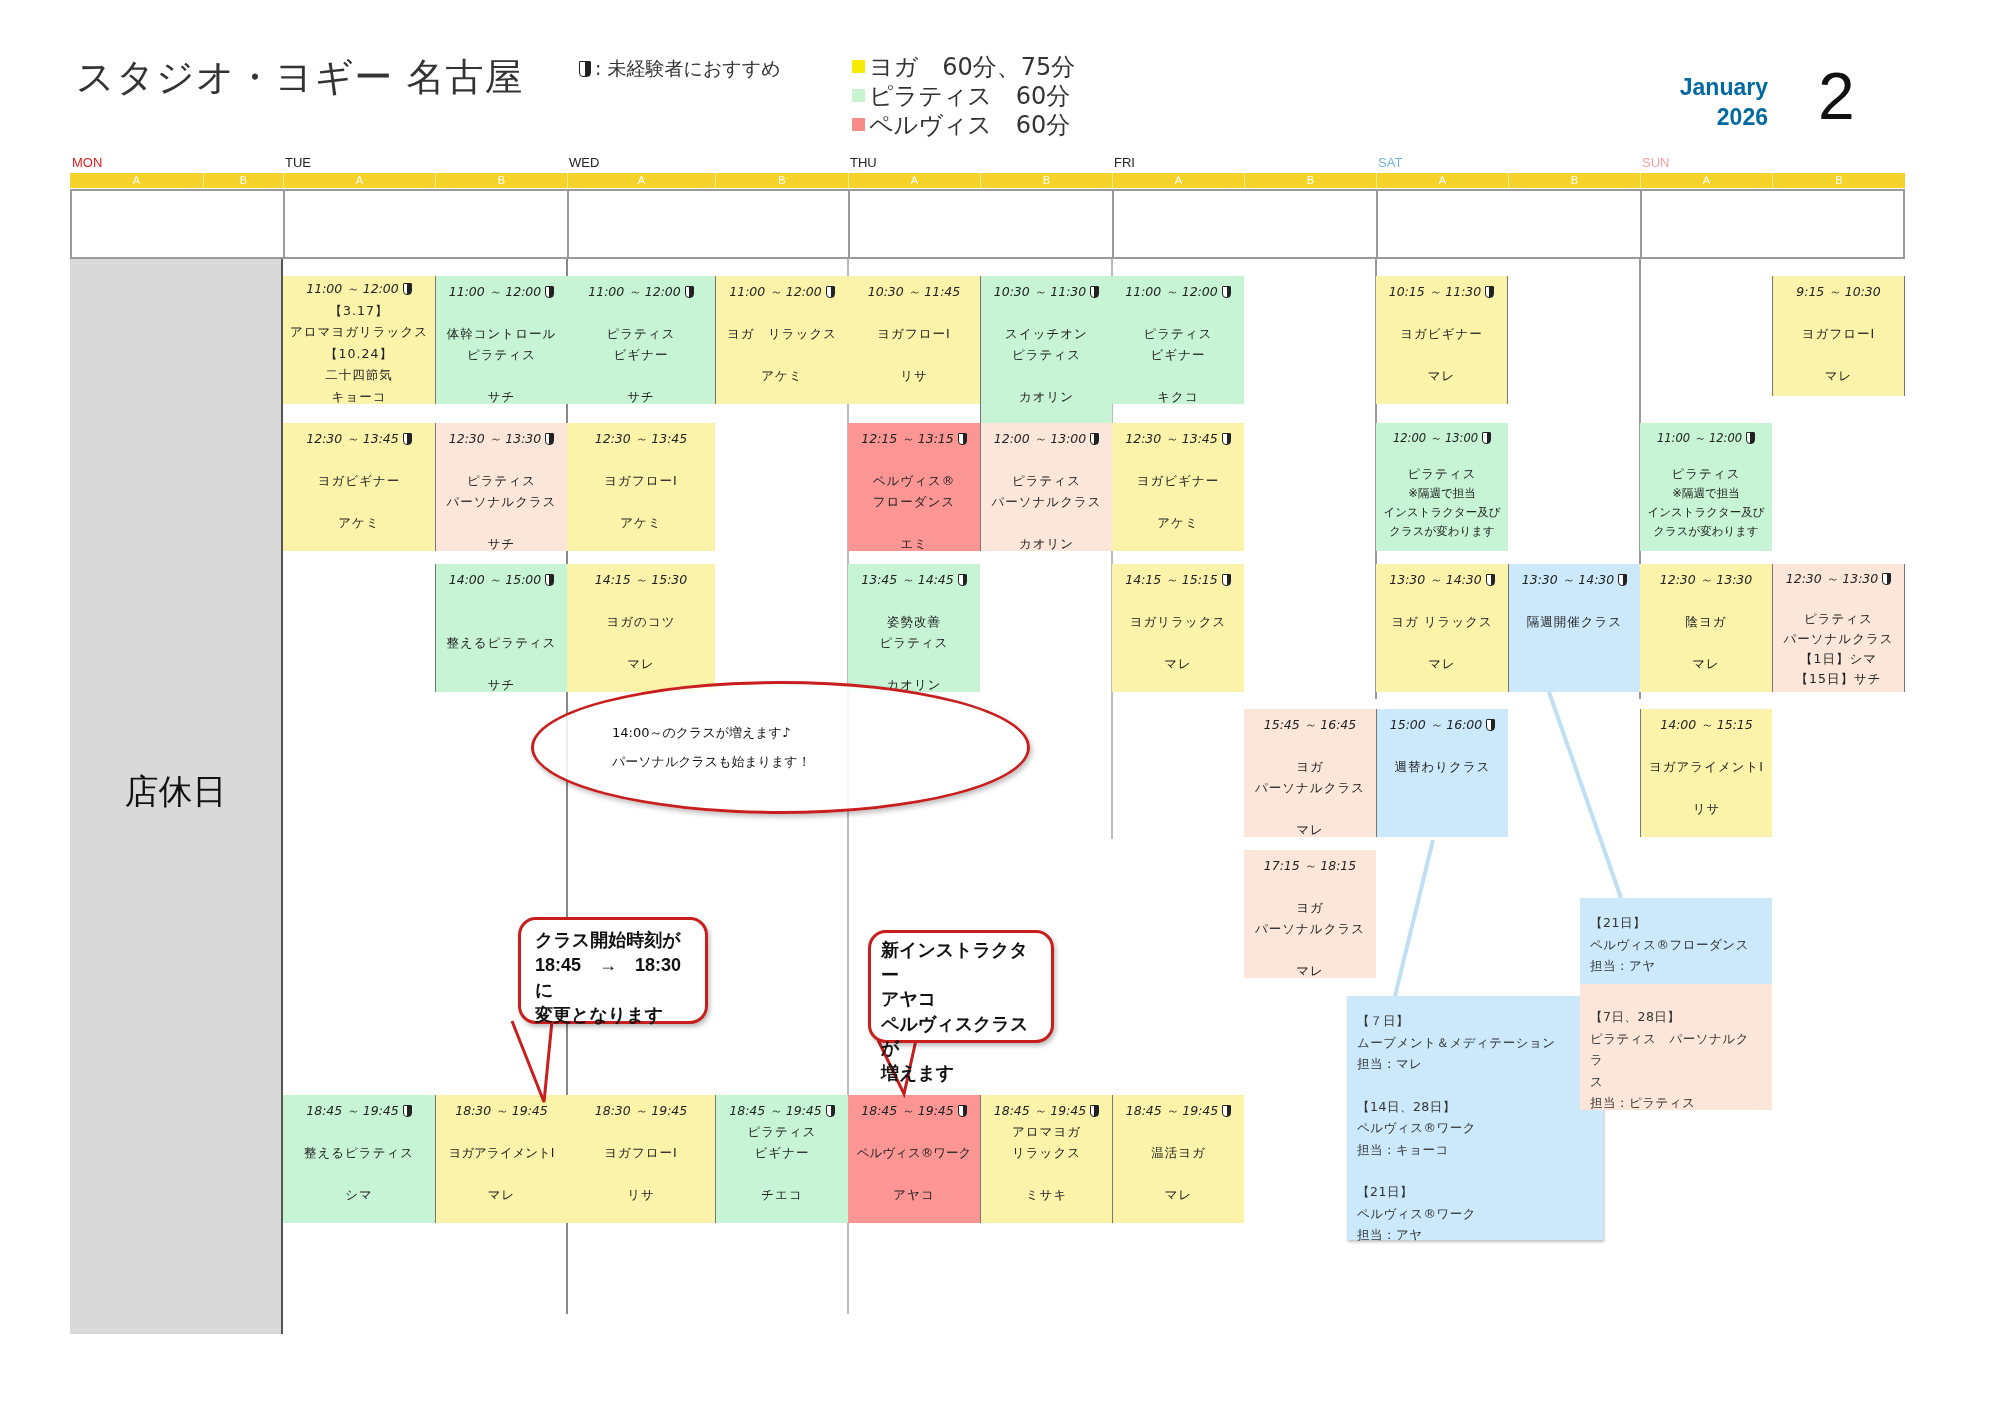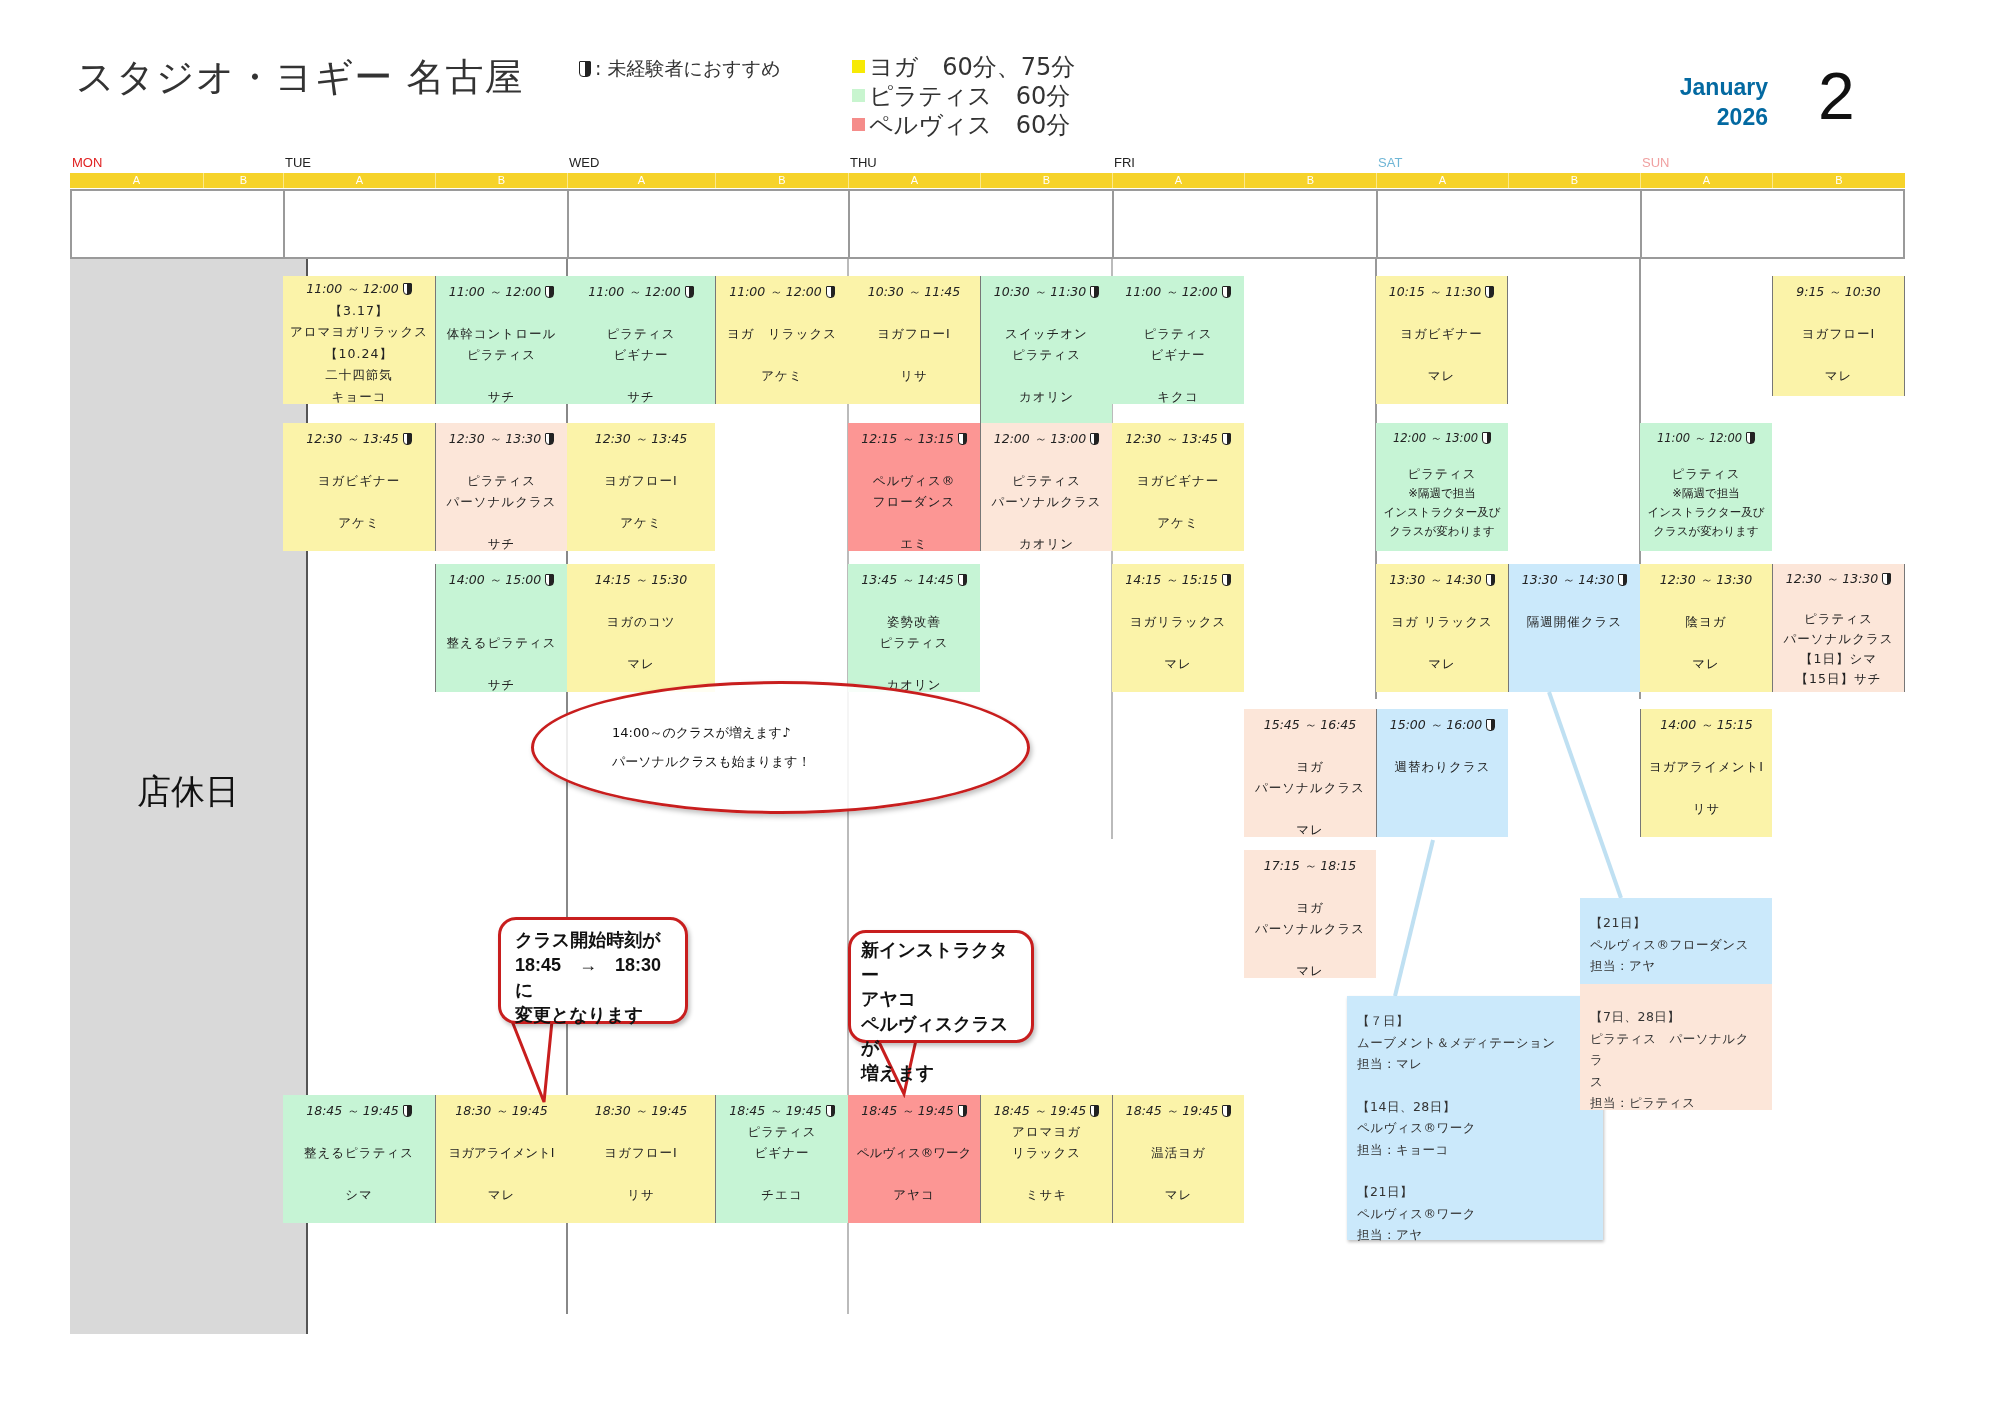--- a/index.html
+++ b/index.html
@@ -11,35 +11,35 @@
   .legend { left:852px; top:52px; font-size:24px; color:#333; }
   .legend-row { display:flex; align-items:center; height:29px; }
   .legend-sw { width:13px; height:13px; margin-right:4px; display:inline-block; }
   .month { left:1620px; top:72px; width:148px; text-align:right; font-family:"Liberation Sans",sans-serif; font-weight:bold; font-size:23px; line-height:30px; color:#0369a1; }
   .daynum { left:1818px; top:58px; font-family:"Liberation Sans",sans-serif; font-size:66px; color:#111; }
   .dayname { top:155px; font-family:"Liberation Sans",sans-serif; font-size:13px; }
   .abbar { left:70px; top:173px; width:1835px; height:15px; background:#f6d32a; }
   .ab { position:absolute; top:0; height:15px; font-family:"Liberation Sans",sans-serif; font-size:11px; color:#fff; text-align:center; line-height:15px; border-left:1px solid #fbe98d; box-sizing:border-box; }
   .topbox { position:absolute; top:189px; height:70px; border:2px solid #9a9a9a; box-sizing:border-box; background:#fff; }
   .vline { position:absolute; width:2px; }
-  .closed { left:70px; top:259px; width:238px; height:1075px; background:#d9d9d9; border-right:2px solid #555; box-sizing:border-box; }
+  .closed { left:70px; top:259px; width:213px; height:1075px; background:#d9d9d9; border-right:2px solid #555; box-sizing:border-box; }
   .closed-label { position:absolute; left:0; right:0; top:510px; text-align:center; font-size:34px; color:#111; }
   .cls { position:absolute; box-sizing:border-box; text-align:center; font-size:12.5px; color:#222; line-height:21px; padding-top:5px; }
   .cls .t { display:block; white-space:nowrap;font-style:italic; }
   .cls .l { display:block; white-space:nowrap; letter-spacing:1px; }
   .cls .gap { display:block; height:21px; }
   .y { background:#fbf3a9; }
   .g { background:#c6f4d5; }
   .p { background:#fc9694; }
   .o { background:#fce6d9; }
   .b { background:#cbe9fb; }
   .bl { border-left:1px solid #777; }
   .beginner { display:inline-block; width:9px; height:12px; border:1.5px solid #222; border-radius:1px 1px 4px 4px; vertical-align:-2px; margin-left:4px; background:linear-gradient(90deg,#fff 50%,#222 50%); box-sizing:border-box; }
   .note-box { position:absolute; box-sizing:border-box; font-size:12.5px; line-height:21.5px; padding:14px 10px; letter-spacing:0.5px; color:#333; }
-  .bubble { position:absolute; border:3px solid #c81e1e; border-radius:18px; background:#fff; box-sizing:border-box; font-family:"Liberation Sans",sans-serif; font-size:18px; line-height:25px; padding:8px 14px; color:#111; font-weight:bold; box-shadow:2px 3px 4px rgba(0,0,0,0.25);}
+  .bubble { position:absolute; border:3px solid #c81e1e; border-radius:18px; background:#fff; box-sizing:border-box; font-family:"Liberation Sans",sans-serif; font-size:18px; line-height:25px; padding:8px 14px; color:#111; font-weight:bold; box-shadow:2px 3px 4px rgba(0,0,0,0.25);margin-left:20px;}
   .ellipse { position:absolute; left:531px; top:681px; width:499px; height:133px; border:3px solid #c81e1e; border-radius:50%; box-sizing:border-box; background:rgba(255,255,255,0.85); box-shadow:2px 3px 5px rgba(0,0,0,0.25); }
   .ellipse-text { position:absolute; left:612px; top:718px; font-size:13px; line-height:29px; color:#111; }
 </style>
 </head>
 <body>
 
 <div class="abs title">スタジオ・ヨギー 名古屋</div>
 <div class="abs legend-note">
   <span class="beginner" style="width:12px;height:16px;"></span>
   <span>: 未経験者におすすめ</span>

